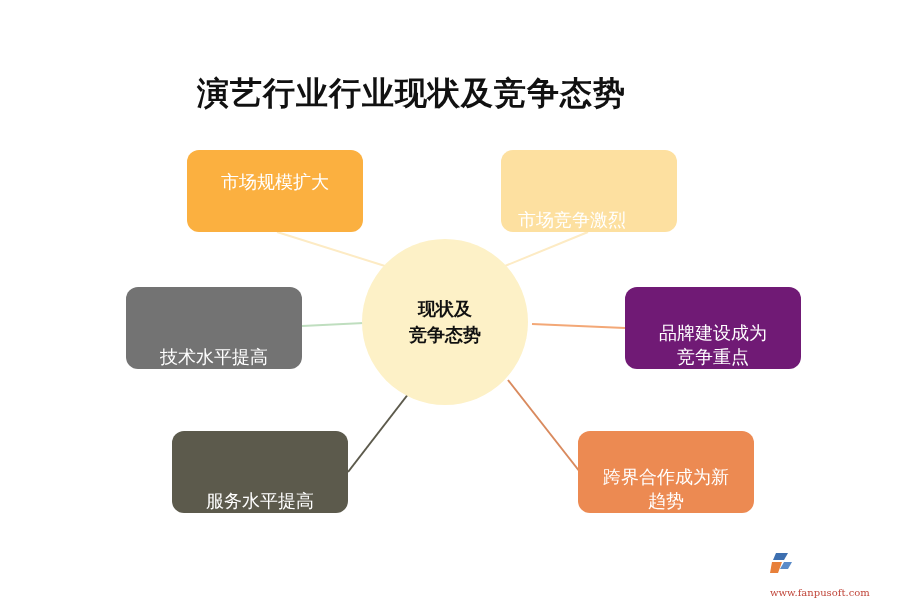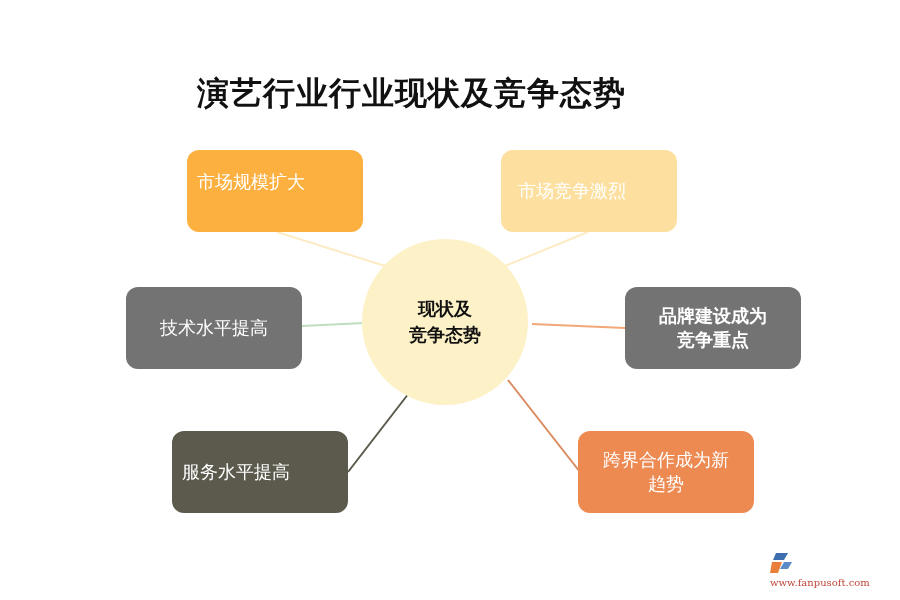--- a/index.html
+++ b/index.html
@@ -50,26 +50,26 @@
       text-align: center;
     }
     .box {
       position: absolute;
       width: 176px;
       height: 82px;
       border-radius: 12px;
       box-sizing: border-box;
       display: flex;
       flex-direction: column;
-      justify-content: center;
+      justify-content: flex-end;
       color: #ffffff;
       font-size: 18px;
       line-height: 24px;
     }
-    .box.left-align { padding-left: 10px; align-items: flex-start; }
+    .box.left-align { padding-left: 34px; align-items: flex-start; }
     .box.center-align { align-items: center; text-align: center; }
     .box.top-text { justify-content: flex-start; padding-top: 20px; }
     .logo {
       position: absolute;
       left: 770px;
       top: 552px;
       width: 125px;
       height: 45px;
     }
     .logo-row {
@@ -84,21 +84,21 @@
     .logo-text {
       font-size: 21px;
       color: #3D6FB0;
       letter-spacing: 1px;
       white-space: nowrap;
     }
     .logo-url {
       font-family: "DejaVu Serif", "Liberation Serif", serif;
       font-size: 10px;
       color: #C0463A;
-      margin-top: 3px;
+      margin-top: 13px;
       white-space: nowrap;
     }
   </style>
 </head>
 <body>
 
 <div class="title">演艺行业行业现状及竞争态势</div>
 
 <svg class="connectors" viewBox="0 0 900 600">
   <line x1="277" y1="232" x2="385" y2="266" stroke="#FDEBC4" stroke-width="2"></line>
@@ -119,21 +119,21 @@
 </div>
 
 <div class="box left-align" style="left:501px; top:150px; background:#FDE0A0; padding-left:17px;">
   <span>市场竞争激烈</span>
 </div>
 
 <div class="box center-align" style="left:126px; top:287px; background:#737373;">
   <span>技术水平提高</span>
 </div>
 
-<div class="box center-align" style="left:625px; top:287px; background:#737373;font-weight:bold;">
+<div class="box center-align" style="left:625px; top:287px; background:#701a75;">
   <span>品牌建设成为</span>
   <span>竞争重点</span>
 </div>
 
 <div class="box left-align" style="left:172px; top:431px; background:#5C5A4C;">
   <span>服务水平提高</span>
 </div>
 
 <div class="box center-align" style="left:578px; top:431px; background:#EC8A52;">
   <span>跨界合作成为新</span>

